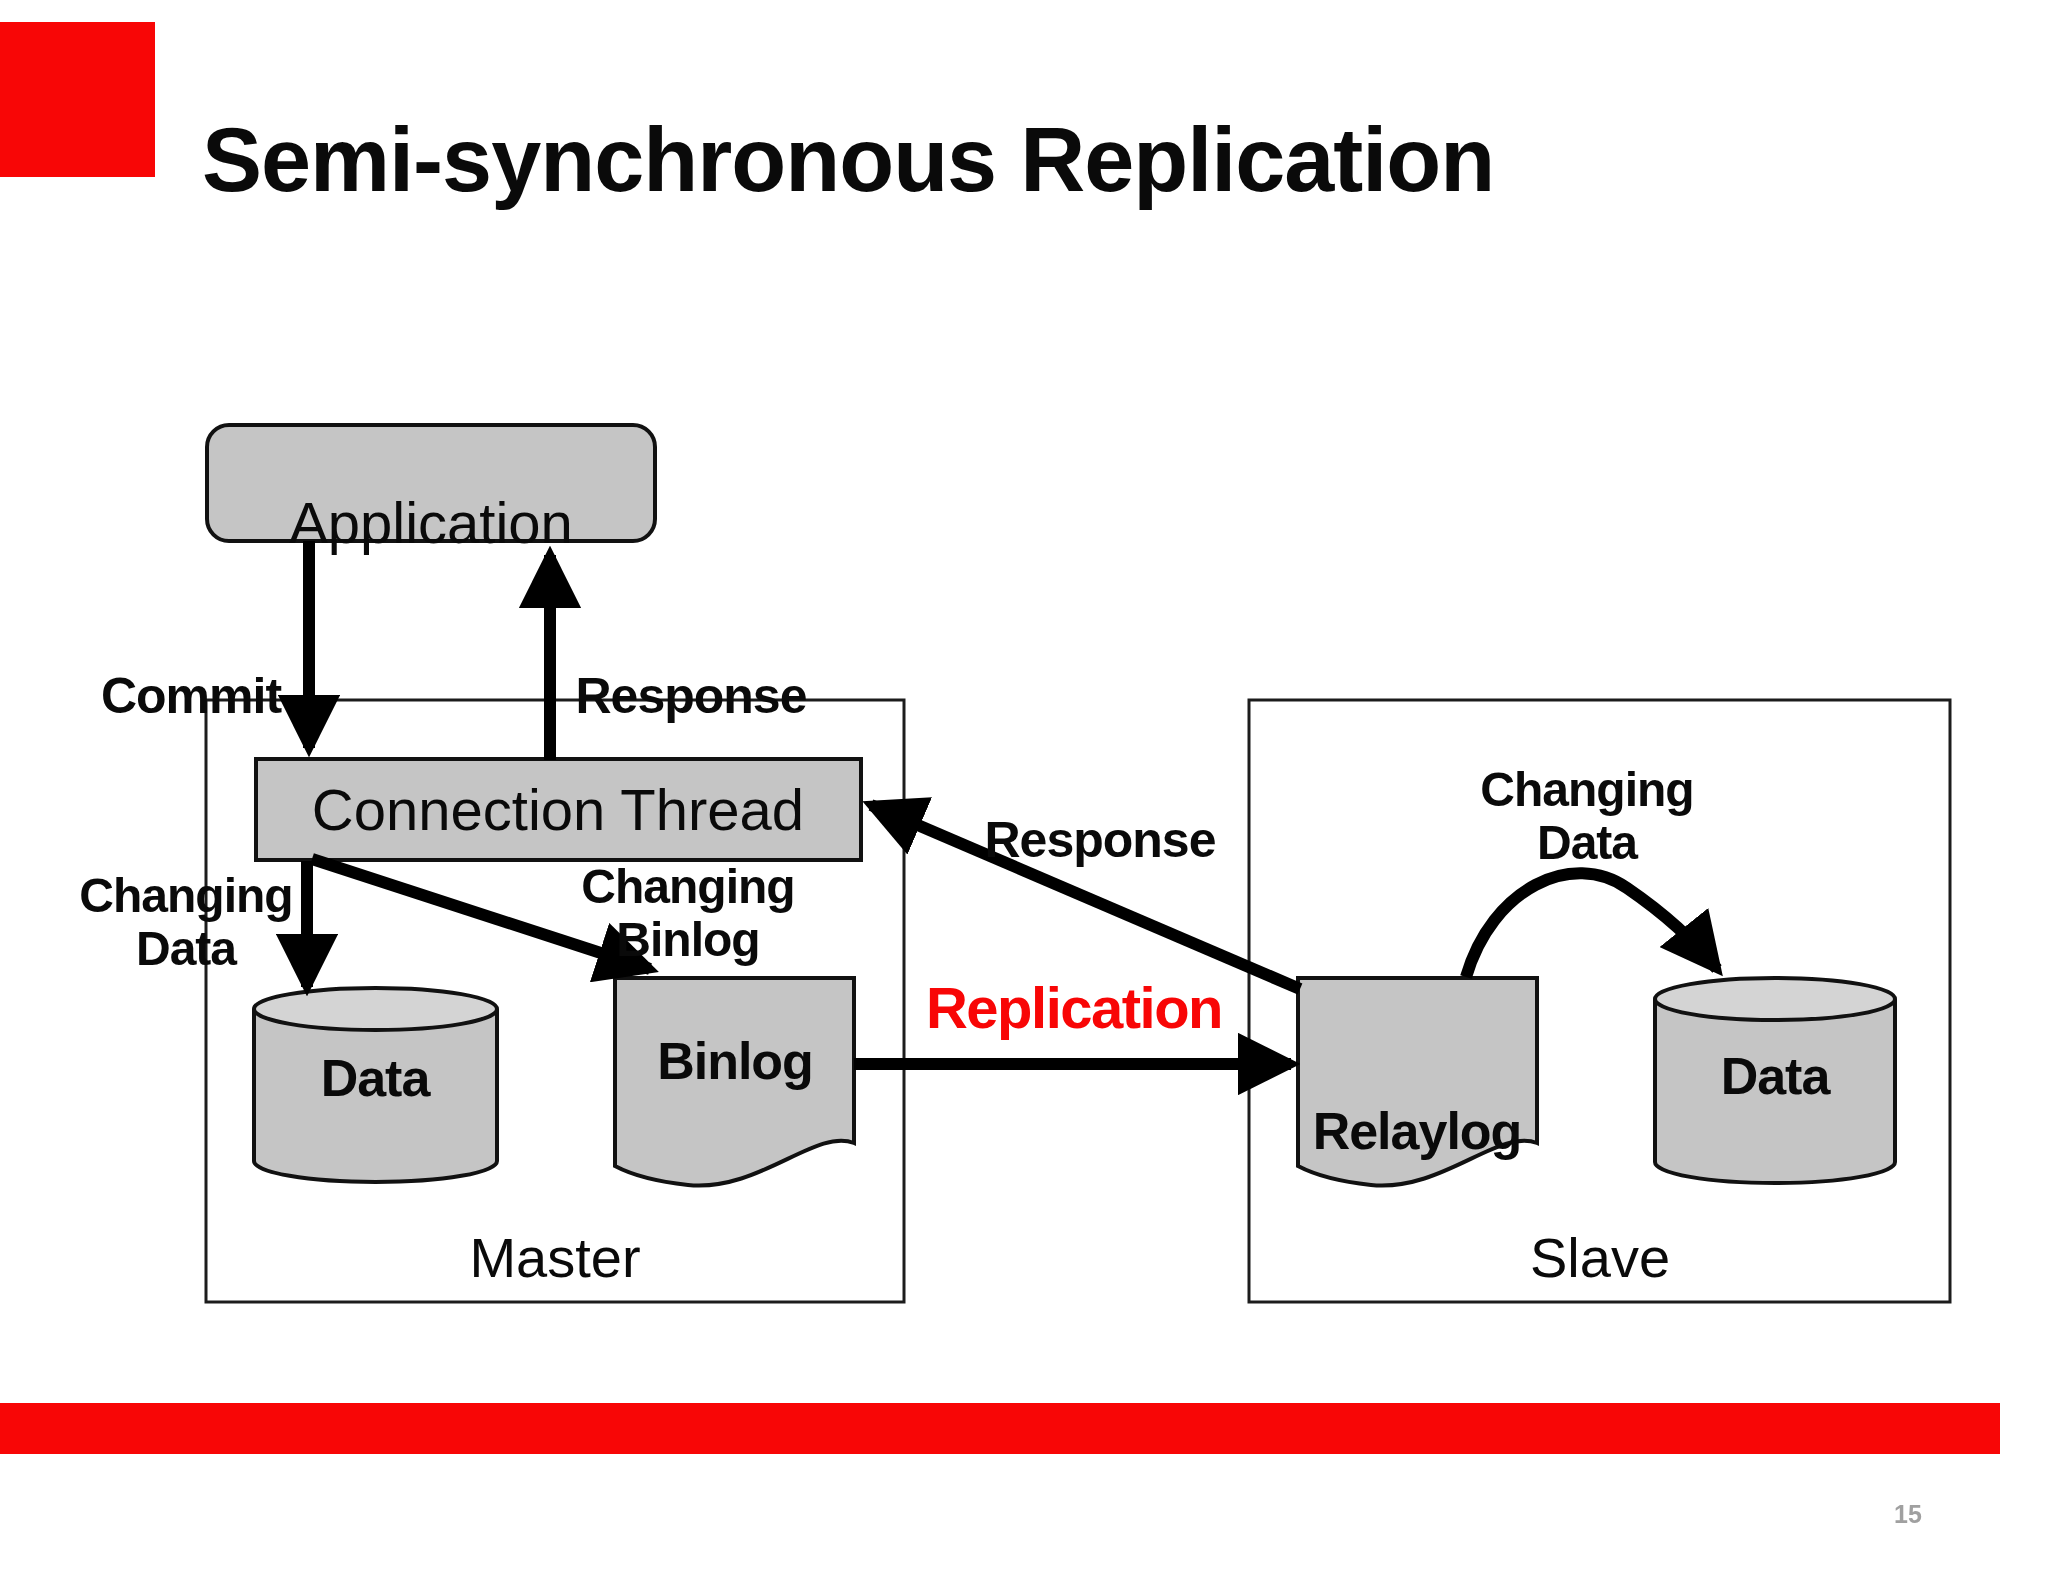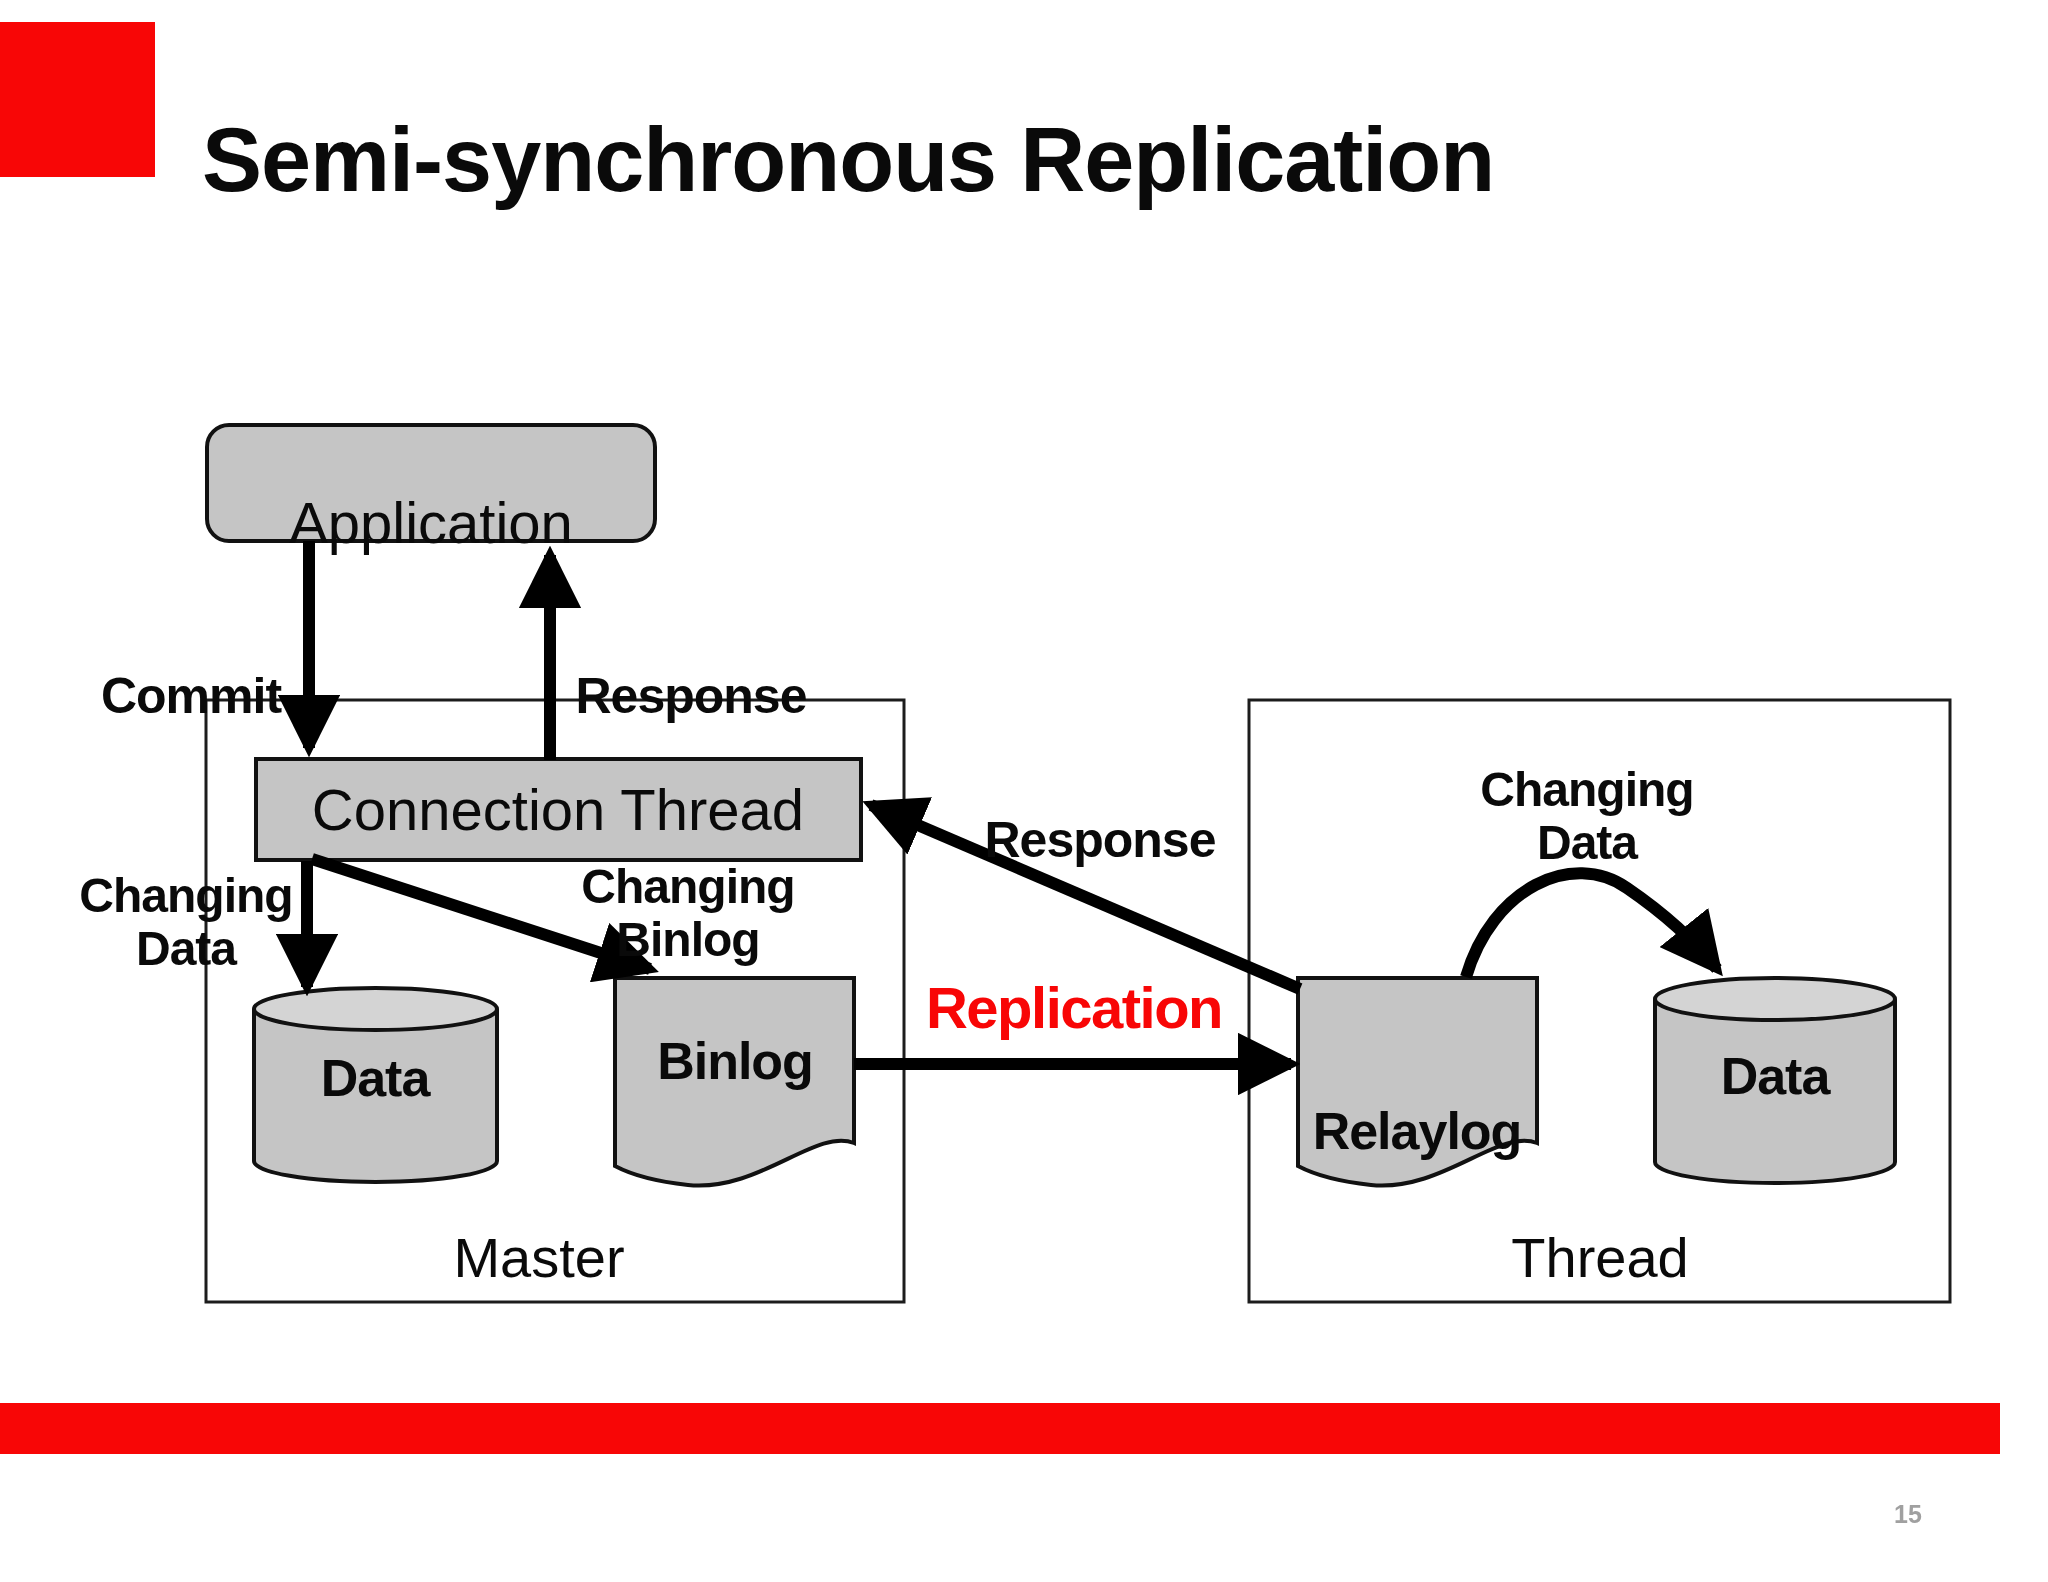--- a/index.html
+++ b/index.html
@@ -107,21 +107,21 @@
   <div class="lbl flow" style="left:1100px;top:840px;">Response</div>
   <div id="replication-label" style="left:1074px;top:1007px;">Replication</div>
   <div class="lbl twoline" style="left:1587px;top:816px;">Changing
 Data</div>
 
   <div class="lbl node" style="left:375px;top:1079px;">Data</div>
   <div class="lbl node" style="left:735px;top:1062px;">Binlog</div>
   <div class="lbl node" style="left:1417px;top:1132px;">Relaylog</div>
   <div class="lbl node" style="left:1775px;top:1077px;">Data</div>
 
-  <div class="lbl zone" style="left:539px;top:1258px;">Master</div>
-  <div class="lbl zone" style="left:1600px;top:1258px;">Thread</div>
+  <div class="lbl zone" style="left:555px;top:1258px;">Master</div>
+  <div class="lbl zone" style="left:1600px;top:1258px;">Slave</div>
 
   <div id="footer-bar">
     
   </div>
   <div id="page-number">15</div>
 
 </div>
 
 </body></html>

